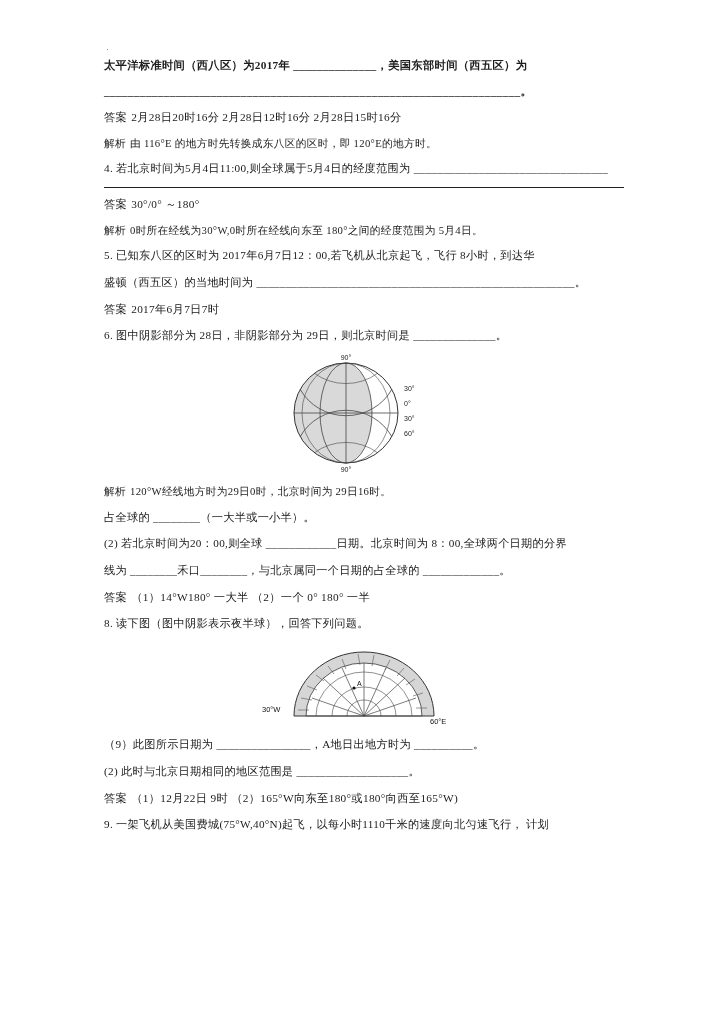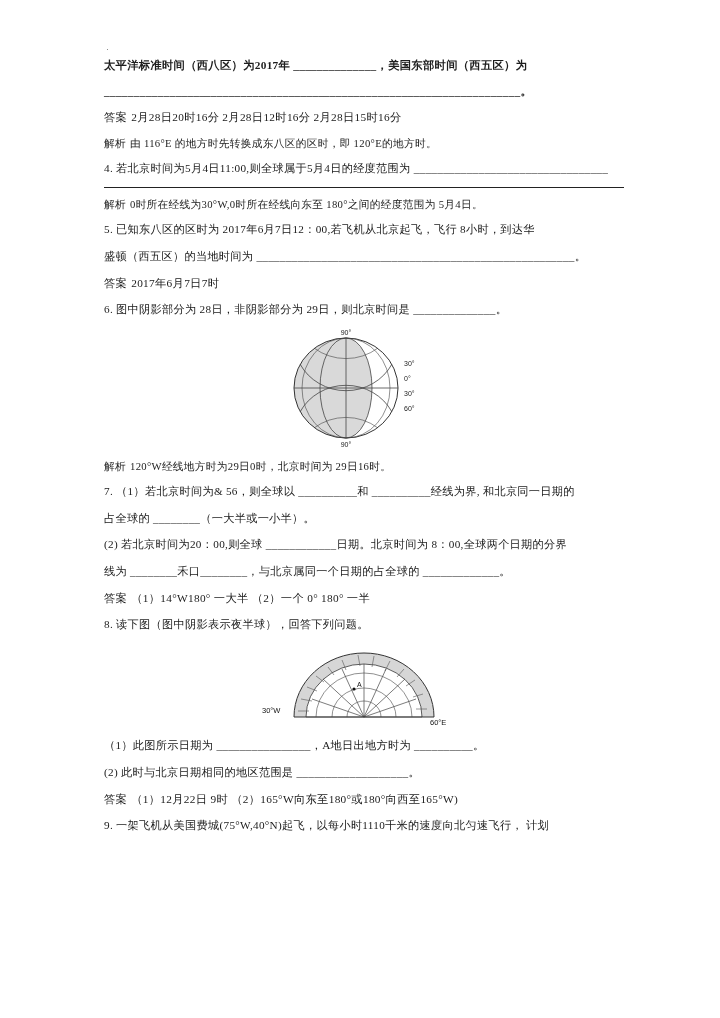--- a/index.html
+++ b/index.html
@@ -97,20 +97,23 @@
     </div>
 
     <div class="exp">
       <span class="tag">解析</span><span>由 116°E 的地方时先转换成东八区的区时，即          120°E的地方时。</span>
     </div>
 
     <div class="q">4. 若北京时间为5月4日11:00,则全球属于5月4日的经度范围为 _________________________________</div>
 
     <div class="fullrule"></div>
 
+    <div class="ans">
+      <span class="tag">答案</span><span>30°/0°  ～180°</span>
+    </div>
 
     <div class="exp">
       <span class="tag">解析</span><span>0时所在经线为30°W,0时所在经线向东至 180°之间的经度范围为 5月4日。</span>
     </div>
 
     <div class="q">5. 已知东八区的区时为 2017年6月7日12：00,若飞机从北京起飞，飞行 8小时，到达华</div>
     <div class="q">盛顿（西五区）的当地时间为 ______________________________________________________。</div>
 
     <div class="ans">
       <span class="tag">答案</span><span>2017年6月7日7时</span>
@@ -152,21 +155,20 @@
         <text x="130" y="68" font-size="7" fill="#222" font-family="Liberation Sans, sans-serif">30°</text>
         <text x="130" y="83" font-size="7" fill="#222" font-family="Liberation Sans, sans-serif">60°</text>
       </svg>
     </div>
 
 
     <div class="exp">
       <span class="tag">解析</span><span>120°W经线地方时为29日0时，北京时间为 29日16时。</span>
     </div>
 
-    <div class="q">7. （1）若北京时间为&amp; 56，则全球以 __________和 __________经线为界, 和北京同一日期的</div>
     <div class="q">占全球的 ________（一大半或一小半）。</div>
     <div class="q">(2) 若北京时间为20：00,则全球 ____________日期。北京时间为 8：00,全球两个日期的分界</div>
     <div class="q">线为 ________禾口________，与北京属同一个日期的占全球的 _____________。</div>
 
     <div class="ans">
       <span class="tag">答案</span><span>（1）14°W180°  一大半 （2）一个 0°          180°      一半</span>
     </div>
 
     <div class="q">8. 读下图（图中阴影表示夜半球），回答下列问题。</div>
 
@@ -222,21 +224,21 @@
         <path d="M93,74 A17,16 0 0 1 127,74" fill="none" stroke="#444" stroke-width="0.6"></path>
 
         <circle cx="100" cy="46" r="1.6" fill="#111"></circle>
         <text x="103" y="44" font-size="7" fill="#111" font-family="Liberation Sans, sans-serif">A</text>
 
         <text x="8" y="70" font-size="7.5" fill="#111" font-family="Liberation Sans, sans-serif">30°W</text>
         <text x="176" y="82" font-size="7.5" fill="#111" font-family="Liberation Sans, sans-serif">60°E</text>
       </svg>
     </div>
 
-    <div class="q subq">（1）此图所示日期为 ________________，A地日出地方时为 __________。</div>
+    <div class="q subq">（9）此图所示日期为 ________________，A地日出地方时为 __________。</div>
     <div class="q subq">(2) 此时与北京日期相同的地区范围是 ___________________。</div>
 
     <div class="ans">
       <span class="tag">答案</span><span>（1）12月22日 9时 （2）165°W向东至180°或180°向西至165°W)</span>
     </div>
 
     <div class="q">9. 一架飞机从美国费城(75°W,40°N)起飞，以每小时1110千米的速度向北匀速飞行，        计划</div>
 
   </div>
 </div>

